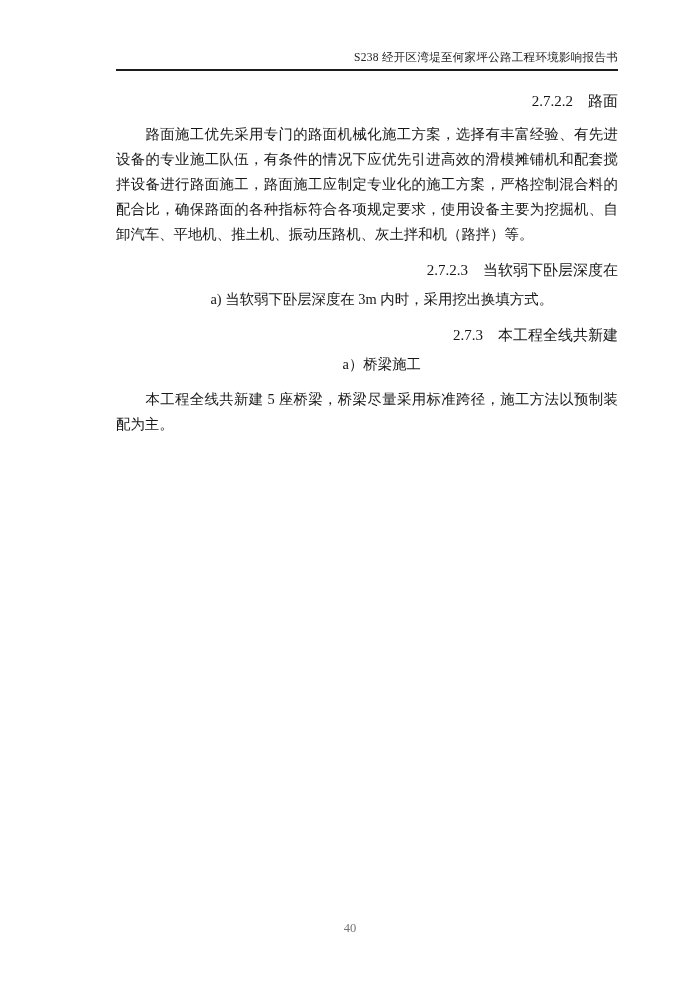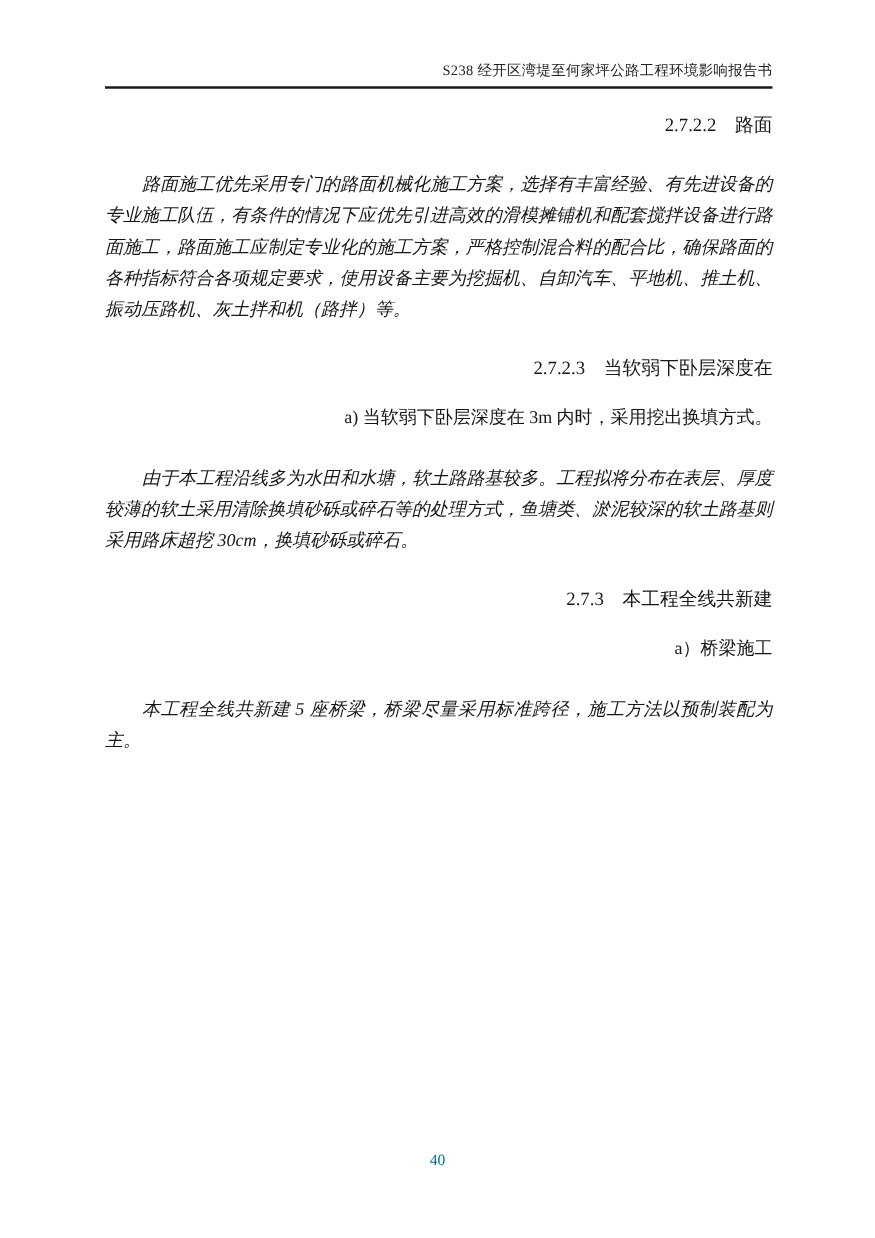--- a/index.html
+++ b/index.html
@@ -6,21 +6,21 @@
   body{
     width:700px;height:990px;
     background:#ffffff;
     color:#161616;
     font-family:"Liberation Serif","DejaVu Serif",serif;
   }
   .doc{
     position:relative;
     width:700px;height:990px;
     box-sizing:border-box;
-    padding:50px 82px 0 84px;
+    padding:50px 82px 0 116px;
     background:#ffffff;
     overflow:hidden;
   }
   .header{
     text-align:right;
     font-size:11.5px;
     line-height:15px;
     letter-spacing:.3px;
     padding-bottom:4px;
     border-bottom:2px solid #1c1c1c;
@@ -35,36 +35,35 @@
   .sec-heading{
     font-size:15px;
     font-weight:normal;
     line-height:21px;
     margin:13px 0 6px 0;
     text-align:right;
     white-space:pre-wrap;
   }
   .sec-heading.first{ margin-top:20px; }
   p.para{
-    margin:24px 0;
+    margin:10px 0;
     text-indent:2.05em;
-    font-style:italic;
   }
   p.line{
-    margin:16px 0;
+    margin:6px 0;
     text-indent:2.05em;
-    text-align:right;
+    text-align:center;
   }
   .footer{
     position:absolute;
     left:0;right:0;
     top:921px;
     text-align:center;
     font-size:12.5px;
-    color:#0369a1;
+    color:#737373;
   }
 </style>
 </head>
 <body>
 
 <div class="doc">
 
   <div class="header">
     <span>S238 经开区湾堤至何家坪公路工程环境影响报告书</span>
   </div>
@@ -75,21 +74,20 @@
 
     <p class="para">路面施工优先采用专门的路面机械化施工方案，选择有丰富经验、有先进设备的专业施工队伍，有条件的情况下应优先引进高效的滑模摊铺机和配套搅拌设备进行路面施工，路面施工应制定专业化的施工方案，严格控制混合料的配合比，确保路面的各种指标符合各项规定要求，使用设备主要为挖掘机、自卸汽车、平地机、推土机、振动压路机、灰土拌和机（路拌）等。</p>
 
     <h3 class="sec-heading">2.7.2.3　当软弱下卧层深度在</h3>
 
 
 
     <p class="line">a) 当软弱下卧层深度在 3m 内时，采用挖出换填方式。</p>
 
 
-    <p class="para">由于本工程沿线多为水田和水塘，软土路路基较多。工程拟将分布在表层、厚度较薄的软土采用清除换填砂砾或碎石等的处理方式，鱼塘类、淤泥较深的软土路基则采用路床超挖 30cm，换填砂砾或碎石。</p>
 
     <h3 class="sec-heading">2.7.3　本工程全线共新建</h3>
 
     <p class="line">a）桥梁施工</p>
 
     <p class="para">本工程全线共新建 5 座桥梁，桥梁尽量采用标准跨径，施工方法以预制装配为主。</p>
 
 
   </div>
 

